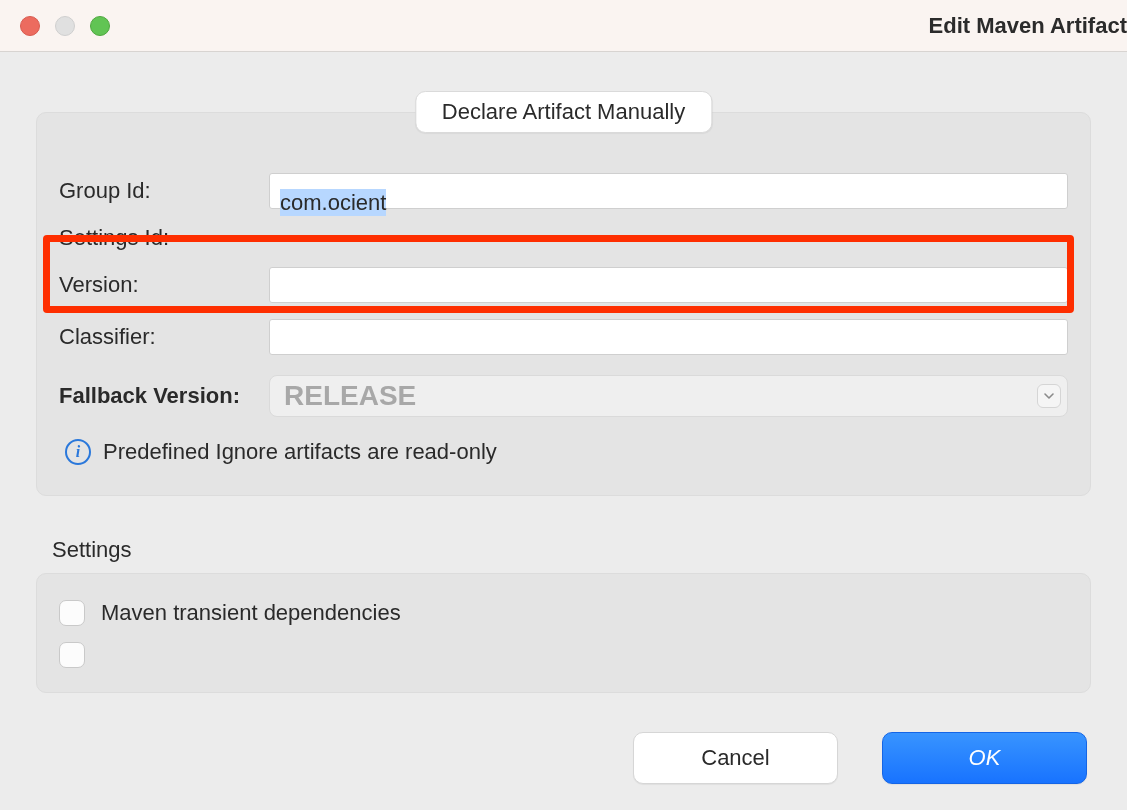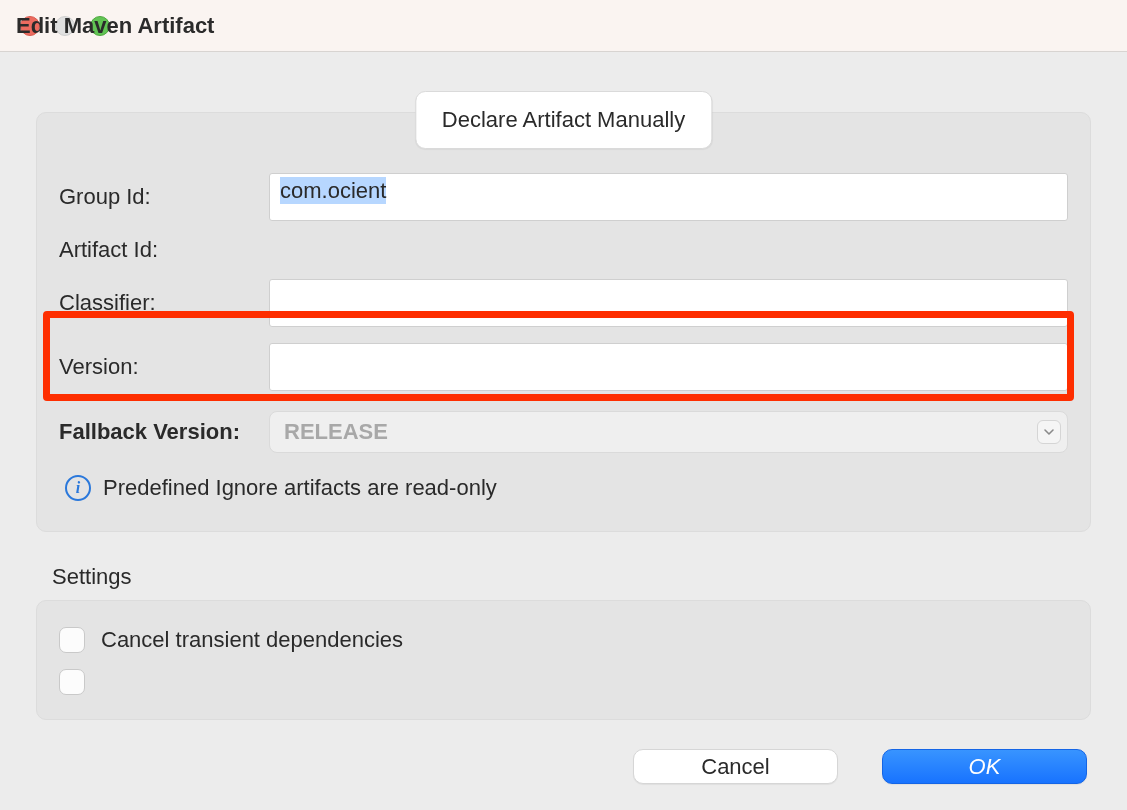--- a/index.html
+++ b/index.html
@@ -7,79 +7,79 @@
   .window { width: 1127px; height: 810px; background: #ececec; position: relative; }
   .titlebar {
     height: 52px; background: #faf4f1; display: flex; align-items: center;
     border-bottom: 1px solid #d8d4d1; position: relative;
   }
   .traffic-lights { display: flex; gap: 15px; align-items: center; margin-left: 20px; }
   .tl { width: 20px; height: 20px; border-radius: 50%; }
   .tl-red { background: #ec6b5f; border: 1px solid #d85b50; }
   .tl-yellow { background: #e0e0e0; border: 1px solid #cfcfcf; }
   .tl-green { background: #61c454; border: 1px solid #4fa740; }
-  .title { position: absolute; left: 16px; right: 0; text-align: left; font-weight: 700; font-size: 22px; color: #2b2b2b; pointer-events: none; }
+  .title { position: absolute; left: 16px; right: 0; text-align: right; font-weight: 700; font-size: 22px; color: #2b2b2b; pointer-events: none; }
   .content { padding: 0 36px; }
   .fieldset1 {
     margin-top: 60px;
     background: #e4e4e4; border: 1px solid #dcdcdc; border-radius: 10px;
     position: relative; padding: 60px 22px 30px 22px;
   }
   .legend-btn {
     position: absolute; top: -22px; left: 50%; transform: translateX(-50%);
     background: #fff; border: 1px solid #dadada; border-radius: 10px;
-    padding: 15px 26px; font-size: 22px; color: #2a2a2a; box-shadow: 0 1px 1px rgba(0,0,0,.05);
+    padding: 7px 26px; font-size: 22px; color: #2a2a2a; box-shadow: 0 1px 1px rgba(0,0,0,.05);
   }
   .form-row { display: flex; align-items: center; margin-bottom: 16px; }
   .form-label { width: 210px; font-size: 22px; color: #2a2a2a; }
   .text-input {
-    flex: 1; height: 48px; border: 1px solid #cfcfcf; border-radius: 3px; background: #fff;
-    font-size: 22px; padding: 4px 10px; color: #2a2a2a;
+    flex: 1; height: 36px; border: 1px solid #cfcfcf; border-radius: 3px; background: #fff;
+    font-size: 22px; padding: 16px 10px; color: #2a2a2a;
   }
   .sel-span { background: #b7d7ff; padding: 1px 0; }
   .text-input .val { font-size: 22px; color: #2a2a2a; }
   .highlight-box {
     position: absolute; border: 7px solid #fe2e00; border-radius: 4px;
     left: -16px; right: -6px; pointer-events: none;
   }
   .select-box {
     flex: 1; height: 42px; border: 1px solid #dadada; border-radius: 8px;
     background: #efefef; display: flex; align-items: center; padding: 0 14px;
-    color: #a8a8a8; font-size: 22px; position: relative;
+    color: #a8a8a8; font-size: 28px; position: relative;
   }
   .select-chevron {
     position: absolute; right: 6px; top: 50%; transform: translateY(-50%);
     width: 24px; height: 24px; border: 1px solid #d5d5d5; border-radius: 6px;
     background: #f5f5f5; display: flex; align-items: center; justify-content: center;
   }
   .select-chevron svg { width: 12px; height: 12px; }
   .info-row { display: flex; align-items: center; gap: 12px; margin: 22px 6px 0 6px; }
   .info-icon {
     width: 26px; height: 26px; border: 2px solid #2a78db; border-radius: 50%;
     color: #2a78db; display: flex; align-items: center; justify-content: center;
     font-style: italic; font-family: Georgia, serif; font-weight: 600; font-size: 16px;
   }
   .info-text { font-size: 22px; color: #2a2a2a; }
-  .settings-hdr { margin: 32px 0 10px 16px; font-size: 22px; color: #2a2a2a; }
+  .settings-hdr { margin: 41px 0 10px 16px; font-size: 22px; color: #2a2a2a; }
   .fieldset2 {
     background: #e4e4e4; border: 1px solid #dcdcdc; border-radius: 10px;
     padding: 18px 22px 22px 22px;
   }
   .check-row { display: flex; align-items: center; gap: 16px; margin: 8px 0 16px 0; }
   .check-row:last-child { margin-bottom: 2px; }
   .chk {
     width: 26px; height: 26px; border: 1px solid #c9c9c9; border-radius: 7px;
     background: #fcfcfc;
   }
   .chk-label { font-size: 22px; color: #2a2a2a; }
   .button-row {
     position: absolute; bottom: 26px; right: 40px; display: flex; gap: 44px;
   }
   .btn {
-    width: 205px; height: 35px; border-radius: 10px; font-size: 22px;
+    width: 205px; height: 52px; border-radius: 10px; font-size: 22px;
     display: flex; align-items: center; justify-content: center;
     border: 1px solid #d6d6d6; background: #fff; color: #2a2a2a;
     box-shadow: 0 1px 1px rgba(0,0,0,.06);
   }
   .btn-primary {
     background: linear-gradient(#3894ff,#1873ff); color: #fff; border: 1px solid #1465e6; font-style: italic;
   }
 </style>
 </head>
 <body>
@@ -103,33 +103,33 @@
       </button>
 
       <div class="form-row">
         <div class="form-label">Group Id:</div>
         <div class="text-input">
           <span class="sel-span val">com.ocient</span>
         </div>
       </div>
 
       <div class="form-row">
-        <div class="form-label">Artifact Id:</div>
+        <div class="form-label">Settings Id:</div>
       </div>
 
-      <div class="form-row">
-        <div class="form-label">Classifier:</div>
+      <div class="form-row" style="position:relative;">
+        <div class="highlight-box" style="top:-32px;bottom:-10px;"></div>
+        <div class="form-label">Version:</div>
         <div class="text-input">
           <span class="val"></span>
         </div>
       </div>
 
-      <div class="form-row" style="position:relative;">
-        <div class="highlight-box" style="top:-32px;bottom:-10px;"></div>
-        <div class="form-label">Version:</div>
+      <div class="form-row">
+        <div class="form-label">Classifier:</div>
         <div class="text-input">
           <span class="val"></span>
         </div>
       </div>
 
       <div class="form-row" style="margin-top:20px;font-weight:bold;">
         <div class="form-label">Fallback Version:</div>
         <div class="select-box">
           <span>RELEASE</span>
           <div class="select-chevron">
@@ -144,21 +144,21 @@
         <div class="info-icon">i</div>
         <div class="info-text">Predefined Ignore artifacts are read-only</div>
       </div>
     </div>
 
     <div class="settings-hdr">Settings</div>
 
     <div class="fieldset2">
       <div class="check-row">
         <div class="chk"></div>
-        <div class="chk-label">Cancel transient dependencies</div>
+        <div class="chk-label">Maven transient dependencies</div>
       </div>
       <div class="check-row">
         <div class="chk"></div>
       </div>
     </div>
 
   </div>
 
   <div class="button-row">
     <div class="btn">

